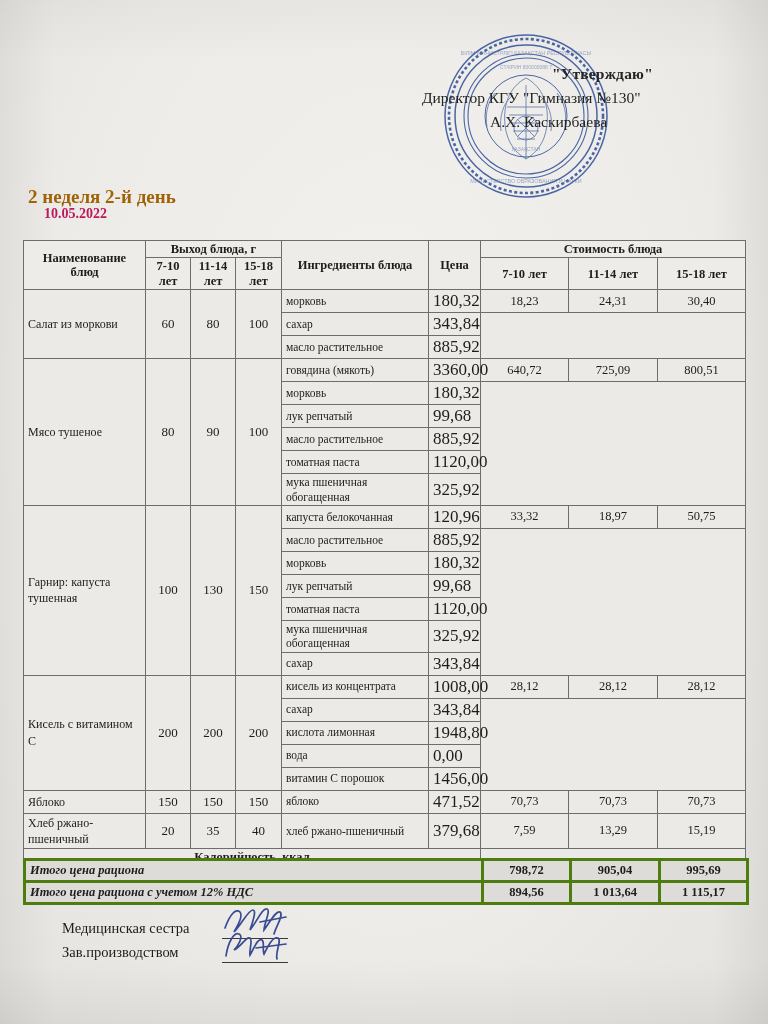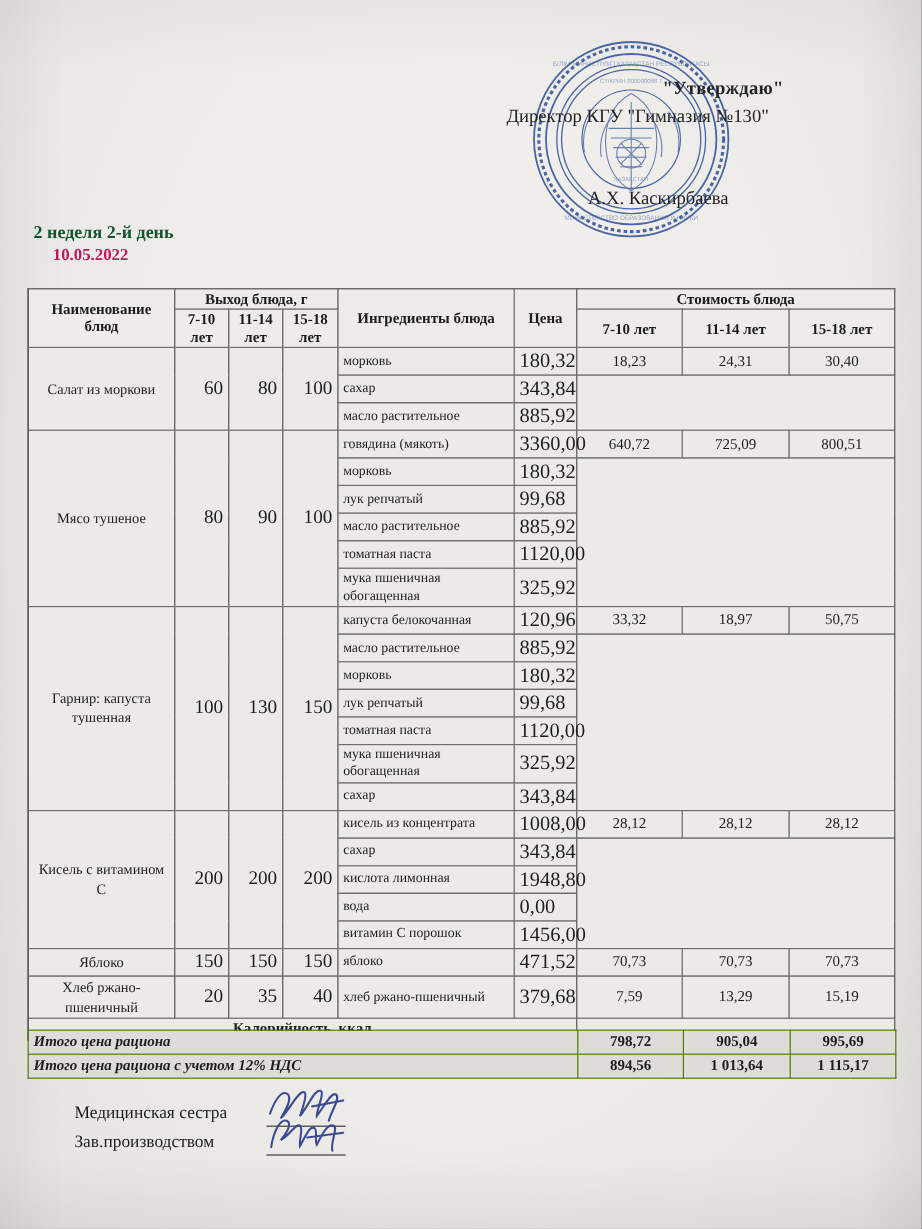--- a/index.html
+++ b/index.html
@@ -54,42 +54,41 @@
     margin-left: 152px;
     letter-spacing: .2px;
   }
   .approval .ap-line2 {
     margin-left: 22px;
     white-space: nowrap;
   }
   .approval .ap-line3 {
     margin-left: 90px;
     white-space: nowrap;
-    margin-top: 44px;
   }
 
   
   .stamp {
     position: absolute;
     left: 443px;
     top: 33px;
     width: 166px;
     height: 166px;
     z-index: 2;
     opacity: .92;
   }
 
   
   .doc-title {
     position: absolute;
     left: 28px;
     top: 186px;
-    font-size: 15px;
-    font-weight: bold;
-    color: #14532d;
+    font-size: 19px;
+    font-weight: bold;
+    color: #a16207;
   }
   .doc-date {
     position: absolute;
     left: 44px;
     top: 206px;
     font-size: 14px;
     font-weight: bold;
     color: #be185d;
   }
 
@@ -113,27 +112,27 @@
   table.menu th {
     text-align: center;
     font-weight: bold;
     font-size: 12.5px;
     line-height: 1.15;
     background: #edece8;
   }
   td.dish {
     font-size: 12px;
     line-height: 1.35;
-    text-align: center;
+    text-align: left;
     padding-left: 6px;
     background: #edece8;
   }
   td.num {
-    text-align: right;
-    font-size: 16px;
+    text-align: center;
+    font-size: 13px;
     background: #edece8;
   }
   td.ing {
     text-align: left;
     font-size: 11.5px;
     line-height: 1.25;
     padding-left: 5px;
     background: #e6e5e1;
     margin-top: 22px;
   }
@@ -165,21 +164,21 @@
   table.totals {
     position: absolute;
     left: 23px;
     top: 858px;
     width: 722px;
     border-collapse: collapse;
     table-layout: fixed;
     font-size: 12.5px;
   }
   table.totals td {
-    border: 1px solid #4d7c0f;
+    border: 3px solid #4d7c0f;
     padding: 2px 4px;
     background: #dedcd9;
   }
   td.tot-label {
     text-align: left;
     font-style: italic;
     font-weight: bold;
     padding-left: 6px;
     background: #e2e1dd;
   }

